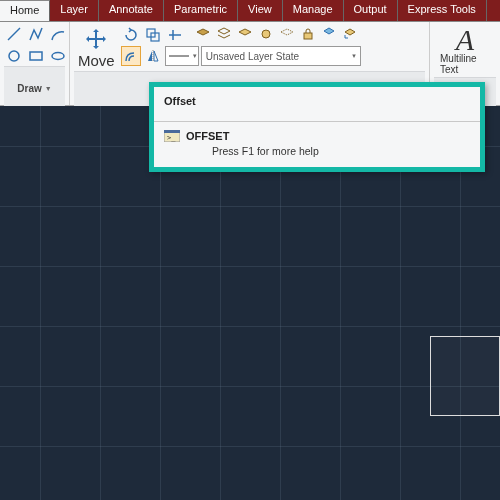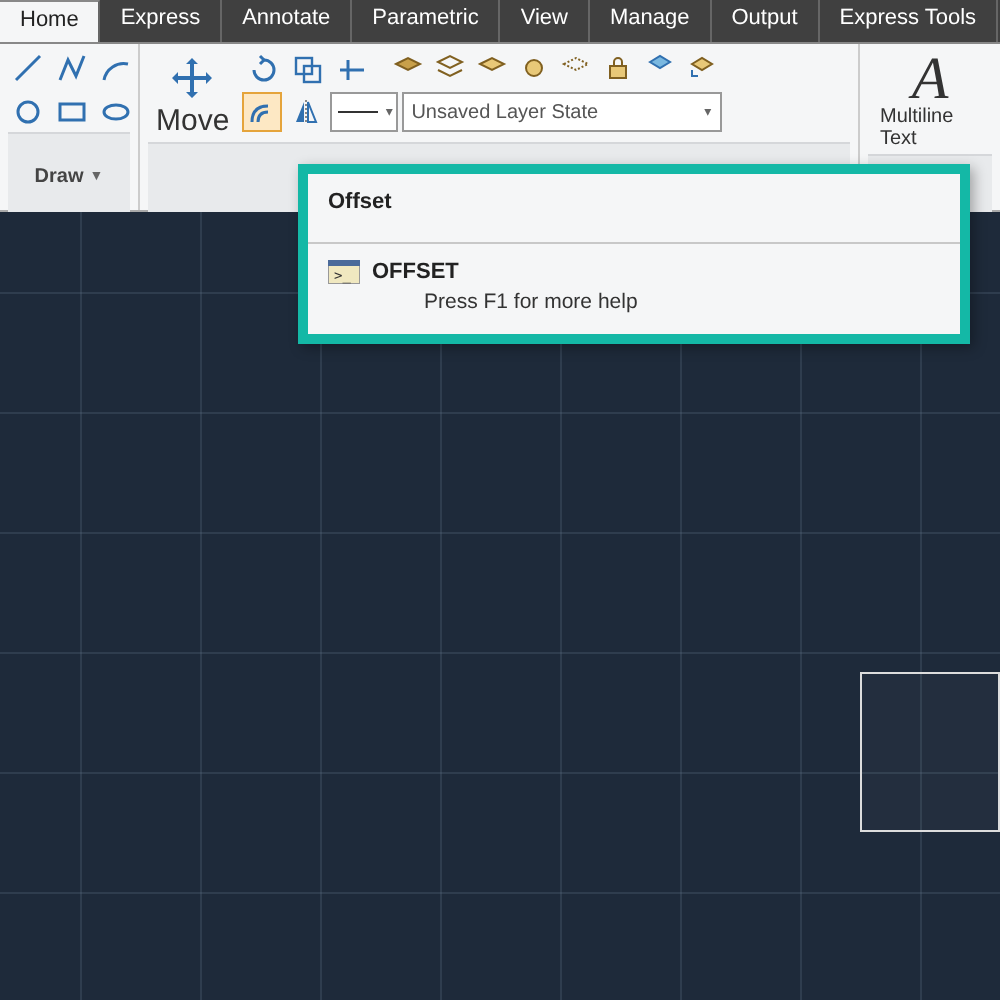--- a/index.html
+++ b/index.html
@@ -1,33 +1,33 @@
 <!DOCTYPE html>
 <html><head>
   <meta charset="utf-8">
   <style>
     * { margin: 0; padding: 0; box-sizing: border-box; }
     body { font-family: "Segoe UI", Tahoma, sans-serif; font-size: 11px; background: #1e2a3a; width: 500px; height: 500px; overflow: hidden; position: relative; }
     
-    .tabbar { display: flex; background: #404040; border-bottom: 1px solid #888; height: 22px; }
+    .tabbar { display: flex; background: #7f1d1d; border-bottom: 1px solid #888; height: 22px; }
     .tab { padding: 3px 10px; color: #fff; cursor: pointer; font-size: 11px; border-right: 1px solid #666; }
     .tab.active { background: #f5f6f7; color: #222; border-top: 1px solid #888; }
     
     .ribbon { display: flex; background: #f5f6f7; height: 84px; border-bottom: 1px solid #aaa; }
     .ribbon-panel { display: flex; flex-direction: column; border-right: 1px solid #ccc; padding: 2px 4px 0 4px; }
     .ribbon-panel-body { flex: 1; display: flex; align-items: flex-start; gap: 2px; }
     .ribbon-panel-title { font-size: 10px; color: #444; text-align: center; padding: 16px 0; background: #e8eaec; border-top: 1px solid #d5d7da; display: flex; align-items: center; justify-content: center; gap: 3px; font-weight: bold; }
     .title-drop { font-size: 7px; color: #666; }
     
     .icon-grid { display: grid; grid-template-columns: repeat(3, 20px); gap: 2px; }
     .tool-btn { width: 20px; height: 20px; display: flex; align-items: center; justify-content: center; cursor: pointer; border: 1px solid transparent; }
     .tool-btn svg { width: 16px; height: 16px; }
     
     .modify-col { display: flex; flex-direction: column; }
-    .modify-row { display: flex; align-items: center; gap: 2px; justify-content: flex-end; }
+    .modify-row { display: flex; align-items: center; gap: 2px; }
     .move-big { display: flex; flex-direction: column; align-items: center; padding: 2px 4px; cursor: pointer; }
     .move-big svg { width: 26px; height: 26px; }
     .move-big span { font-size: 15px; color: #333; }
     
     .tool-btn.highlighted { background: #fde8c4; border: 1px solid #e5a43b; }
     
     .layer-combo { height: 20px; width: 160px; background: #fff; border: 1px solid #999; font-size: 10px; color: #555; padding: 0 4px; display: flex; align-items: center; }
     .layer-icons-row { display: flex; gap: 1px; margin-bottom: 2px; }
     .linetype-dd { width: 34px; height: 20px; border: 1px solid #999; background: #fff; display: flex; align-items: center; justify-content: center; }
     
@@ -46,21 +46,21 @@
     .tooltip-bot { padding: 8px 10px 10px 10px; display: flex; gap: 6px; align-items: flex-start; }
     .cmd-icon { width: 16px; height: 12px; display: inline-block; }
     .tooltip-cmd { font-weight: bold; font-size: 11px; color: #222; }
     .tooltip-help { font-size: 10.5px; color: #333; margin-top: 3px; margin-left: 26px; }
   </style>
 </head>
 <body>
 
 <div class="tabbar">
   <div class="tab active">Home</div>
-  <div class="tab">Express</div>
+  <div class="tab">Layer</div>
   <div class="tab">Annotate</div>
   <div class="tab">Parametric</div>
   <div class="tab">View</div>
   <div class="tab">Manage</div>
   <div class="tab">Output</div>
   <div class="tab">Express Tools</div>
 </div>
 
 <div class="ribbon">
 

